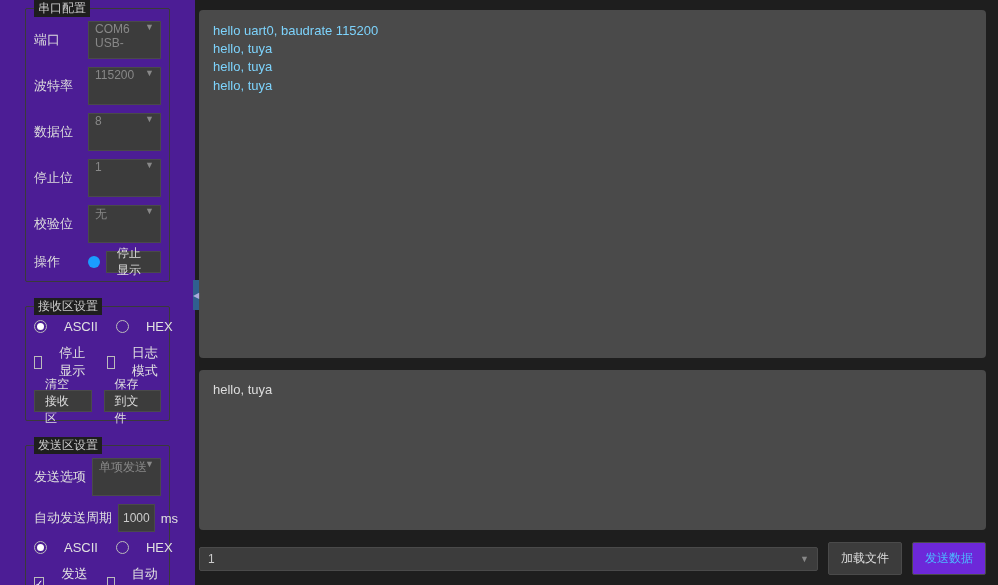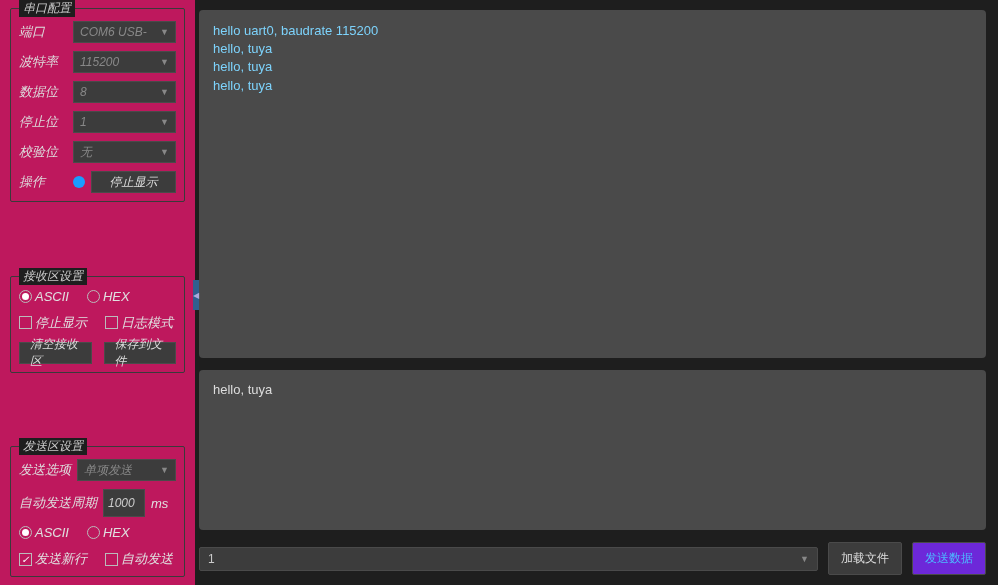--- a/index.html
+++ b/index.html
@@ -8,26 +8,25 @@
       height: 585px;
       background: #1e1e1e;
       font-family: "Microsoft YaHei", Arial, sans-serif;
       font-size: 13px;
       color: #e0e0e0;
       display: flex;
       overflow: hidden;
     }
     .sidebar {
       width: 195px;
-      background: #be185d;
-      padding: 8px 10px;
+      background: #4c1d95;
+      padding: 8px 25px;
       display: flex;
       flex-direction: column;
       gap: 12px;
-      font-style: italic;
     }
     .panel {
       border: 1px solid #3a3a3a;
       border-radius: 2px;
       position: relative;
       padding: 12px 8px 8px 8px;
     }
     .panel-title {
       position: absolute;
       top: -9px;
@@ -51,23 +50,23 @@
     }
     .form-label-wide {
       font-size: 13px;
       color: #ddd;
       white-space: nowrap;
     }
     .select-box {
       flex: 1;
       background: #3c3c3c;
       border: 1px solid #4a4a4a;
-      height: 22px;
-      display: flex;
-      align-items: center;
+      height: 38px;
+      display: flex;
+      align-items: flex-start;
       padding: 0 6px;
       color: #888;
       font-size: 12px;
       position: relative;
     }
     .select-box .caret {
       position: absolute;
       right: 6px;
       font-size: 9px;
       color: #888;
@@ -104,21 +103,21 @@
     .btn-flex { flex: 1; }
     .radio-row, .check-row {
       display: flex;
       gap: 18px;
       margin-bottom: 10px;
       font-size: 13px;
     }
     .radio-item, .check-item {
       display: flex;
       align-items: center;
-      gap: 3px;
+      gap: 17px;
       cursor: pointer;
     }
     .radio {
       width: 13px;
       height: 13px;
       border: 1.5px solid #bbb;
       border-radius: 50%;
       display: flex;
       align-items: center;
       justify-content: center;

